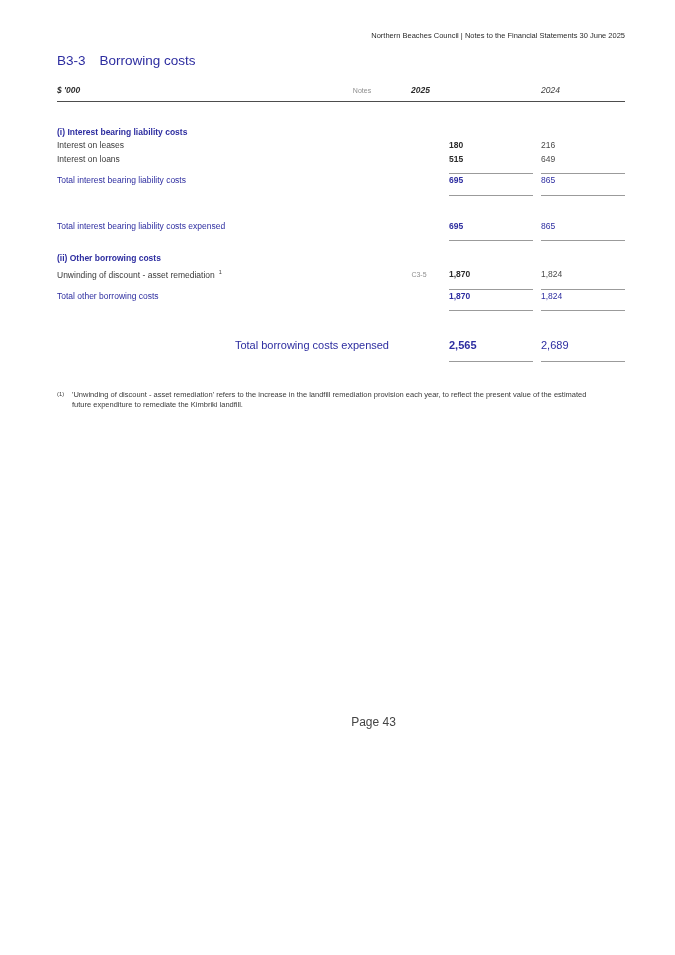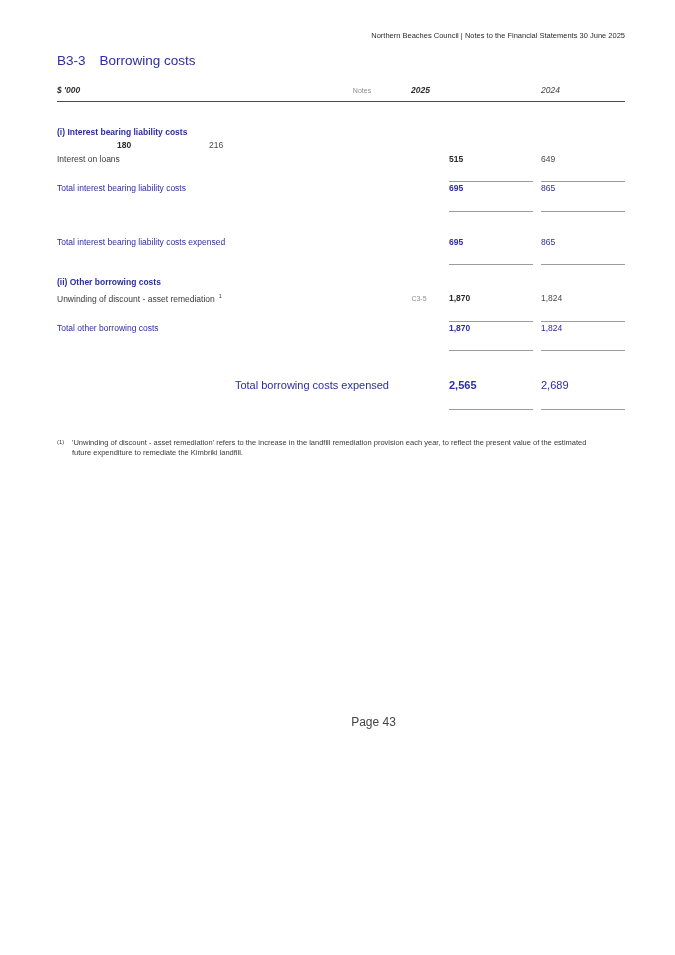--- a/index.html
+++ b/index.html
@@ -58,21 +58,21 @@
   .r-total .c-label { color: #2d2da0; font-weight: normal; }
   .r-total .v1 { color: #2d2da0; font-weight: bold; }
   .r-total .v2 { color: #2d2da0; }
 
   .r-grand { line-height: 17px; }
   .r-grand .c-label { color: #2d2da0; font-size: 11px; text-align: right; }
   .r-grand .c-num { font-size: 11px; margin-top: 15px; }
   .r-grand .v1 { color: #2d2da0; font-weight: bold; }
   .r-grand .v2 { color: #2d2da0; }
 
-  .ul { border-bottom: 1px solid #9b9b9b; padding-bottom: 15px; }
+  .ul { border-bottom: 1px solid #9b9b9b; padding-bottom: 7px; }
 
   sup.fnref {
     font-size: 5.5px;
     color: #3a3a3a;
     margin-left: 4px;
     vertical-align: super;
   }
 
   
   .footnote { display: flex; margin-top: 28px; }
@@ -126,20 +126,21 @@
 
     <div class="row r-section mt12">
       <span class="c-label">(i) Interest bearing liability costs</span>
       <span class="c-notes"></span>
       <span class="c-num"></span>
       <span class="c-gap"></span>
       <span class="c-num"></span>
     </div>
 
     <div class="row r-data">
+      <span class="c-label">Interest on leases</span>
       <span class="c-notes"></span>
       <span class="c-num v1">180</span>
       <span class="c-gap"></span>
       <span class="c-num v2">216</span>
     </div>
 
     <div class="row r-data">
       <span class="c-label">Interest on loans</span>
       <span class="c-notes"></span>
       <span class="c-num v1 ul">515</span>

